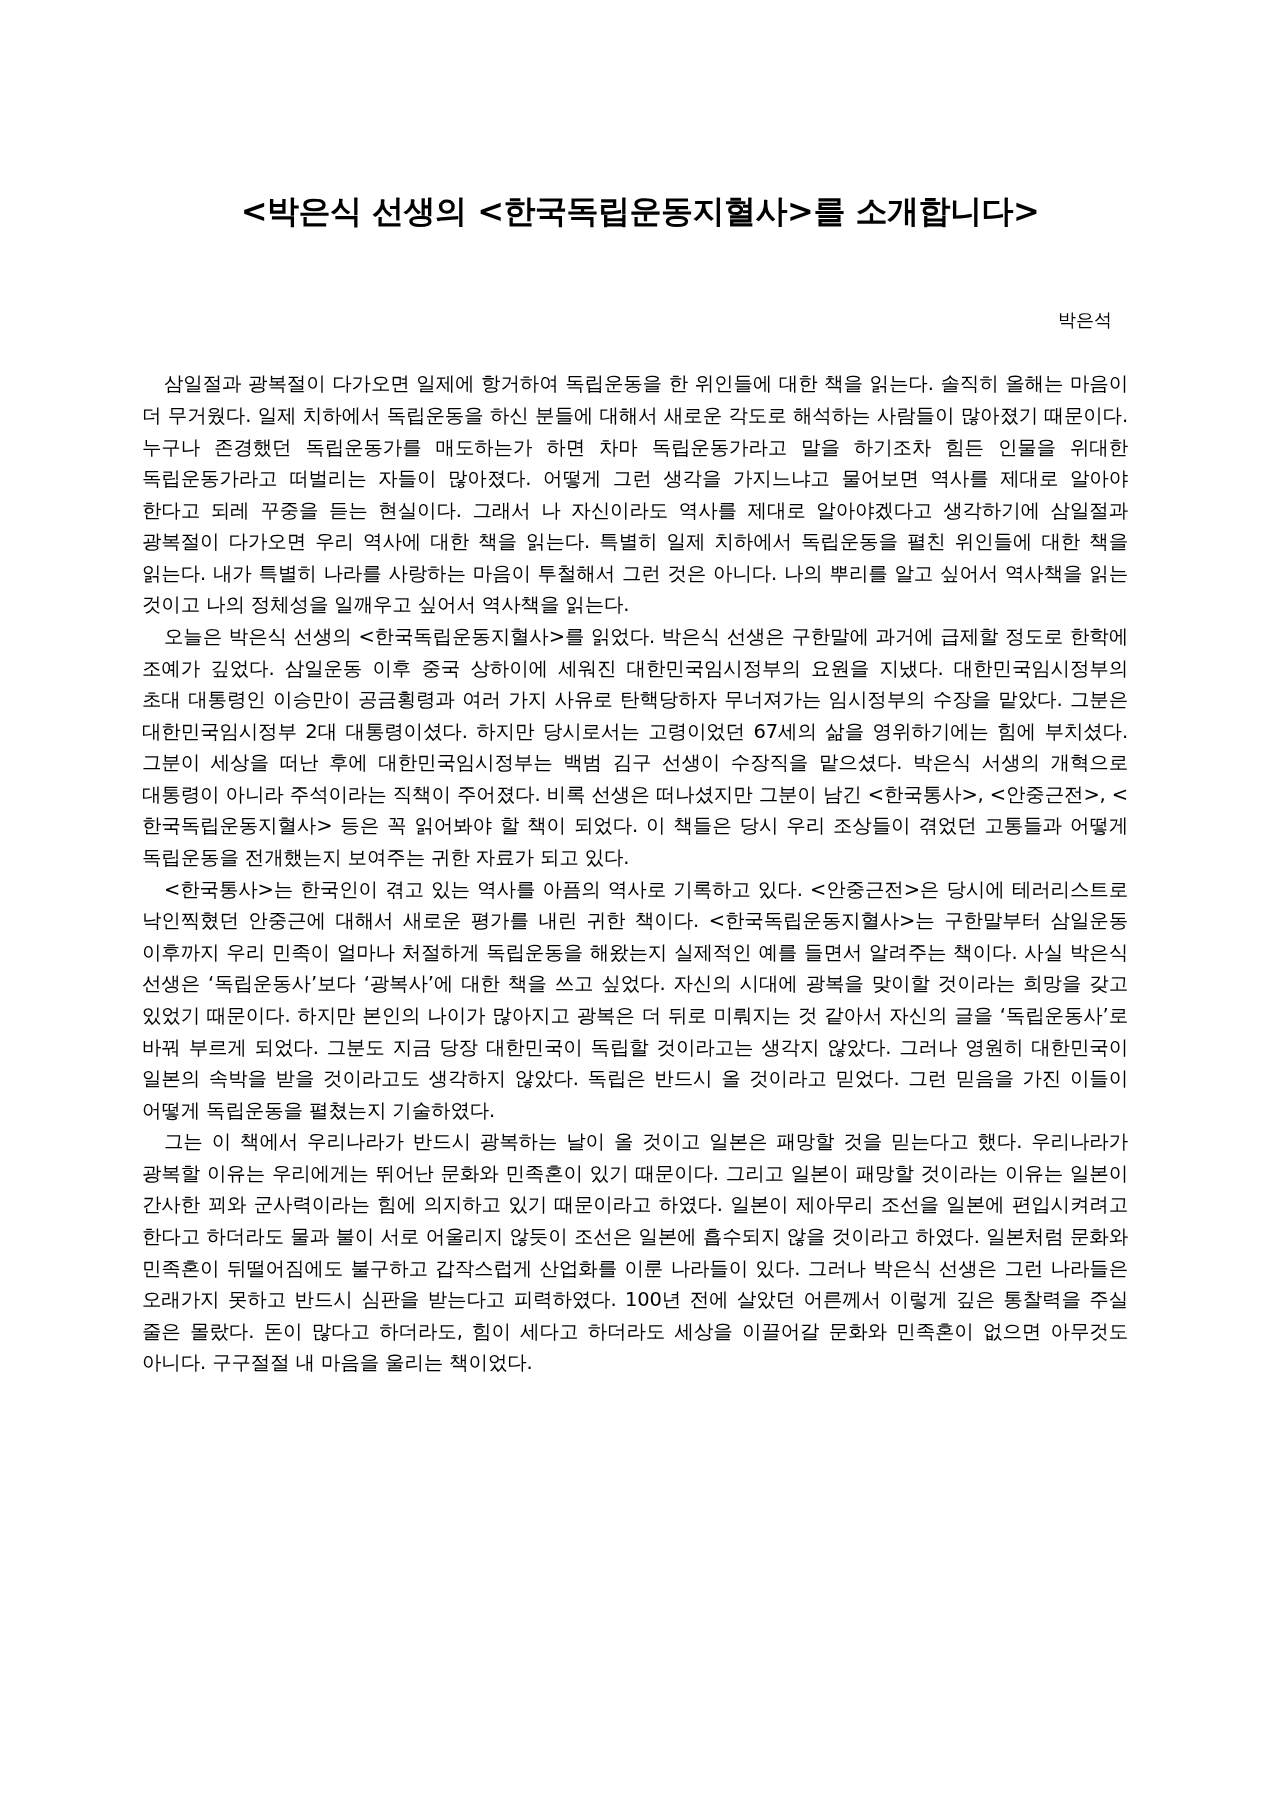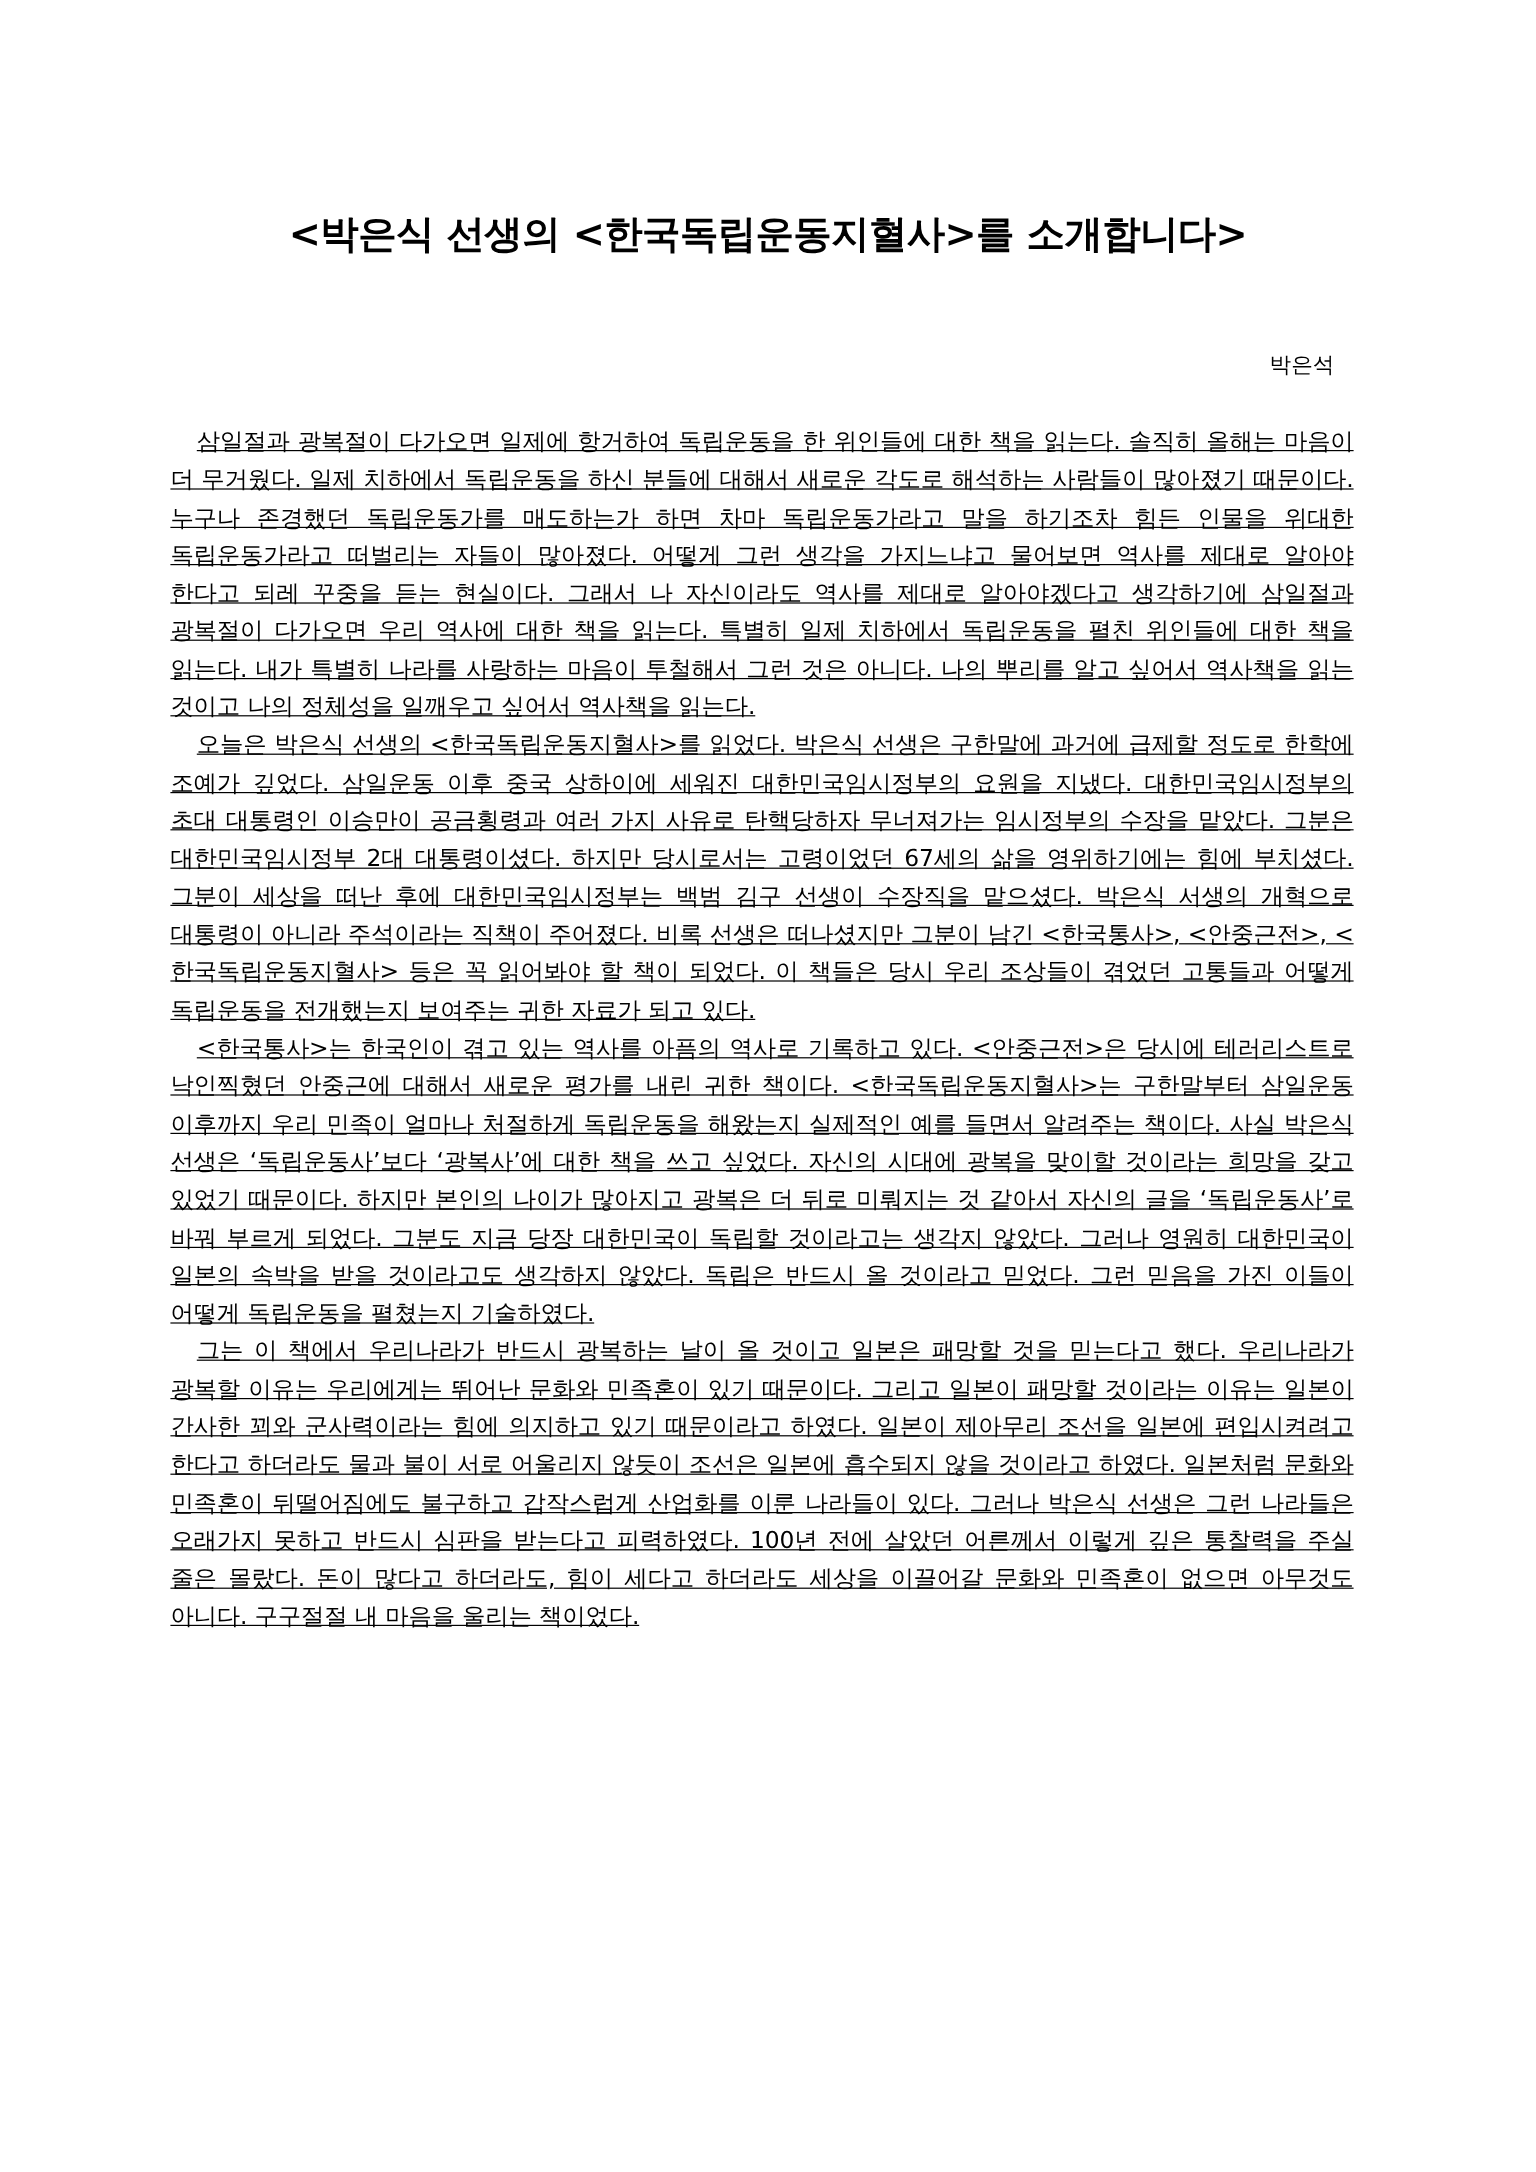--- a/index.html
+++ b/index.html
@@ -19,37 +19,36 @@
     width: 1280px;
     height: 1810px;
     box-sizing: border-box;
     padding: 0;
   }
   .doc-title {
     text-align: center;
     font-size: 32px;
     font-weight: bold;
     letter-spacing: -0.5px;
-    margin: 0;
+    margin: 16px;
     padding-top: 176px;
     line-height: 1.2;
     font-family: "DejaVu Sans", "Liberation Sans", sans-serif;
   }
   .author {
     text-align: right;
     font-size: 18px;
     margin: 16px;
     padding-right: 152px;
     padding-top: 62px;
     font-family: "DejaVu Sans", "Liberation Sans", sans-serif;
   }
   .body-wrap {
     padding: 0 152px 0 142px;
     margin-top: 36px;
-    text-decoration: underline;
   }
   p.para {
     margin: 0;
     text-align: justify;
     text-justify: inter-character;
     font-size: 19.5px;
     line-height: 1.62;
     text-indent: 22px;
     word-break: keep-all;
     font-family: "DejaVu Sans", "Liberation Sans", sans-serif;

